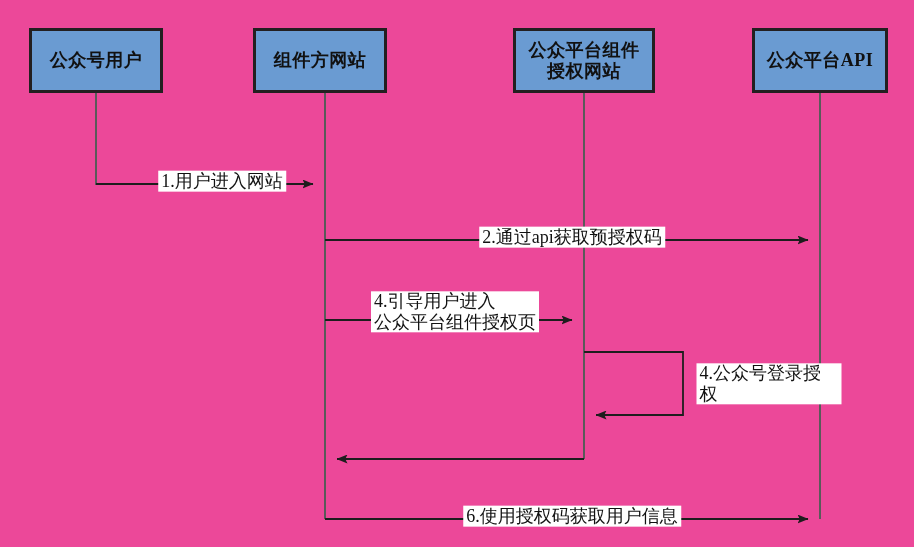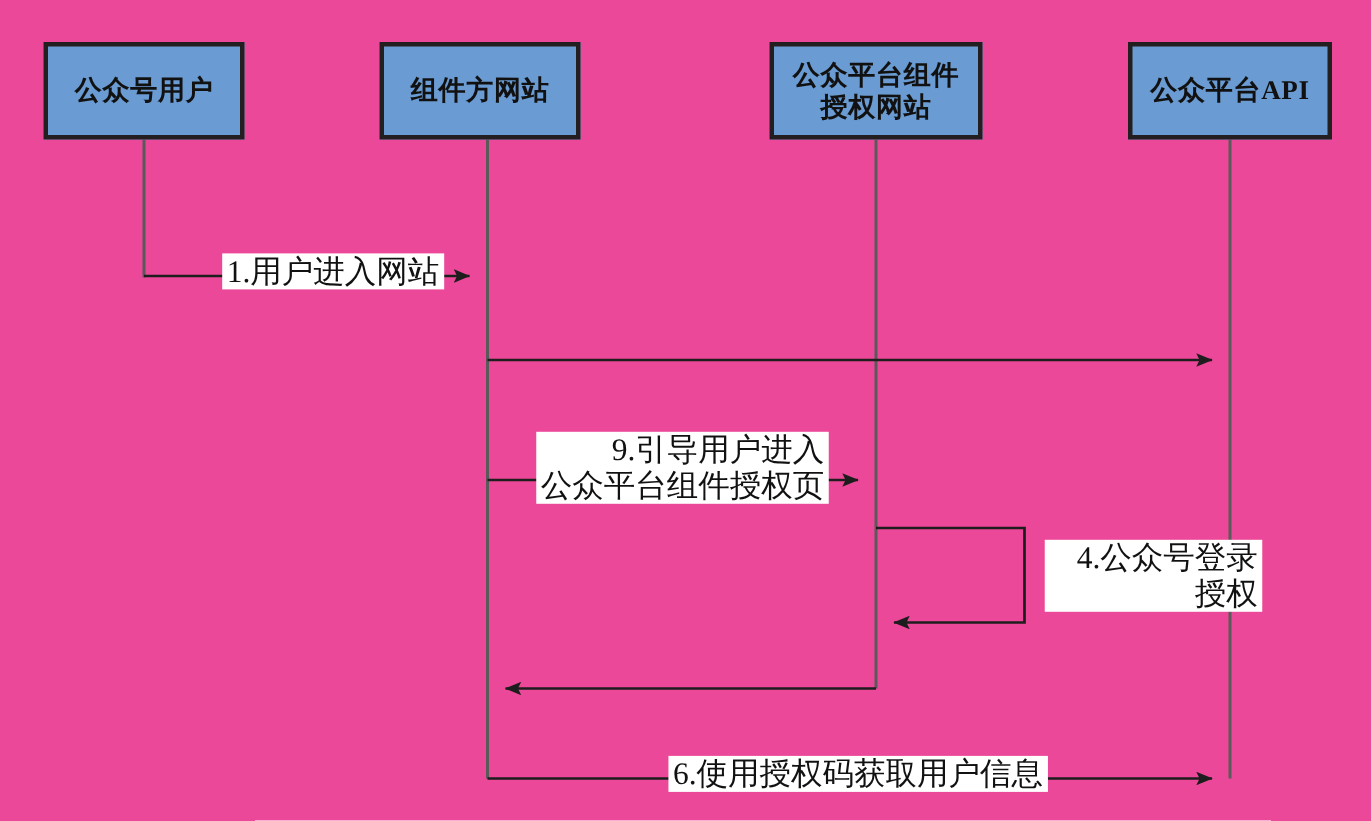--- a/index.html
+++ b/index.html
@@ -39,23 +39,23 @@
     letter-spacing: 0.5px;
   }
   .actor-label {
     display: block;
     white-space: pre-line;
   }
   .msg-label {
     position: absolute;
     color: #111111;
     font-family: "Liberation Serif", "DejaVu Serif", serif;
-    font-size: 21px;
+    font-size: 18px;
     line-height: 1.15;
-    text-align: right;
+    text-align: left;
     white-space: pre-line;
     background: #ffffff;
     padding: 0 3px;
     transform: translate(-50%, -50%);
   }
 </style>
 </head>
 <body>
 
 <div id="diagram-root">
@@ -114,22 +114,23 @@
     <span class="actor-label">公众平台组件
 授权网站</span>
   </div>
 
   <div class="actor-box" style="left:752px; top:28px; width:136px; height:65px;">
     <span class="actor-label">公众平台API</span>
   </div>
 
   <div class="msg-label" style="left:222px; top:181px;">1.用户进入网站</div>
 
+  <div class="msg-label" style="left:572px; top:237px;">2.通过api获取预授权码</div>
 
-  <div class="msg-label" style="left:455px; top:312px;">9.引导用户进入
+  <div class="msg-label" style="left:455px; top:312px;">4.引导用户进入
 公众平台组件授权页</div>
 
   <div class="msg-label" style="left:735px; top:384px; transform:translate(-50%,-50%);margin-left:34px;">4.公众号登录授权</div>
 
 
   <div class="msg-label" style="left:572px; top:516px;font-family:Liberation Serif, serif;">6.使用授权码获取用户信息</div>
 
 </div>
 
 </body></html>

